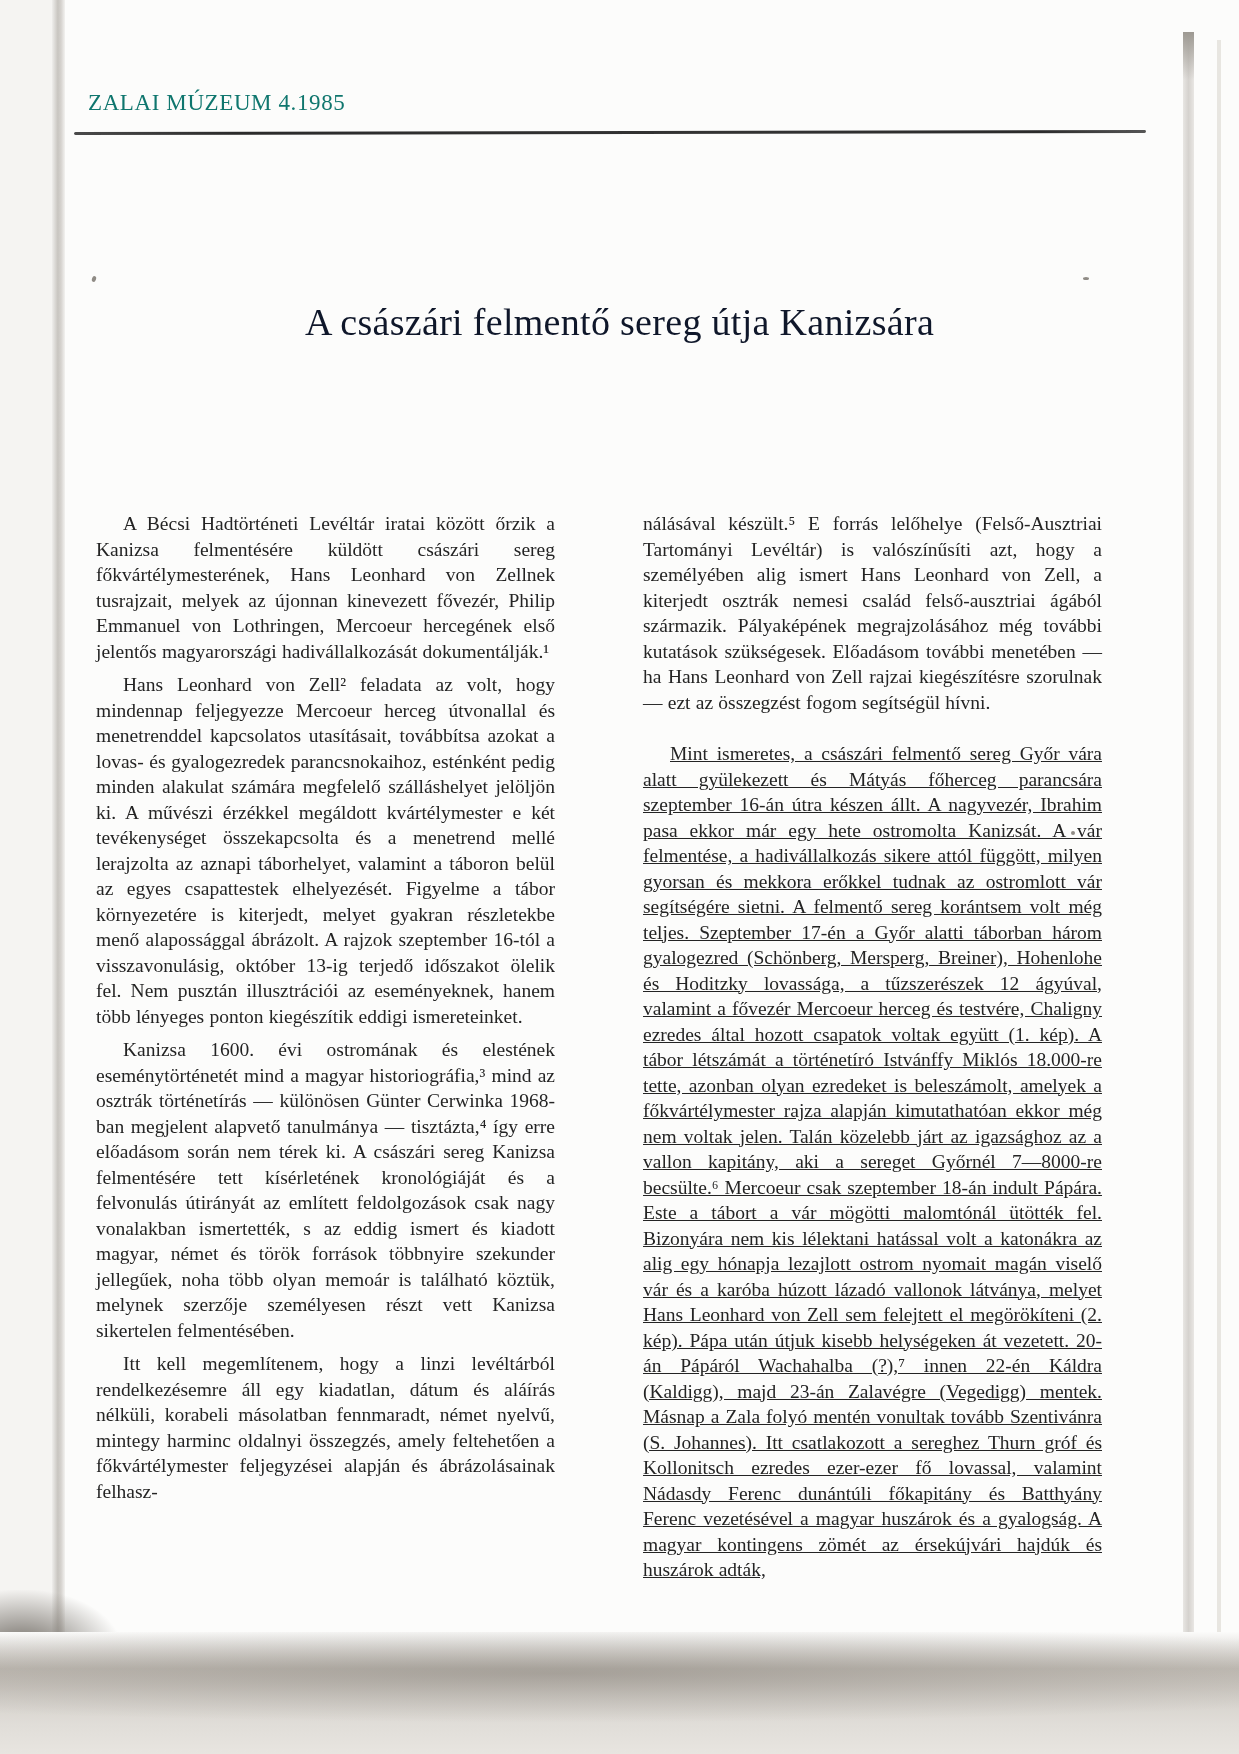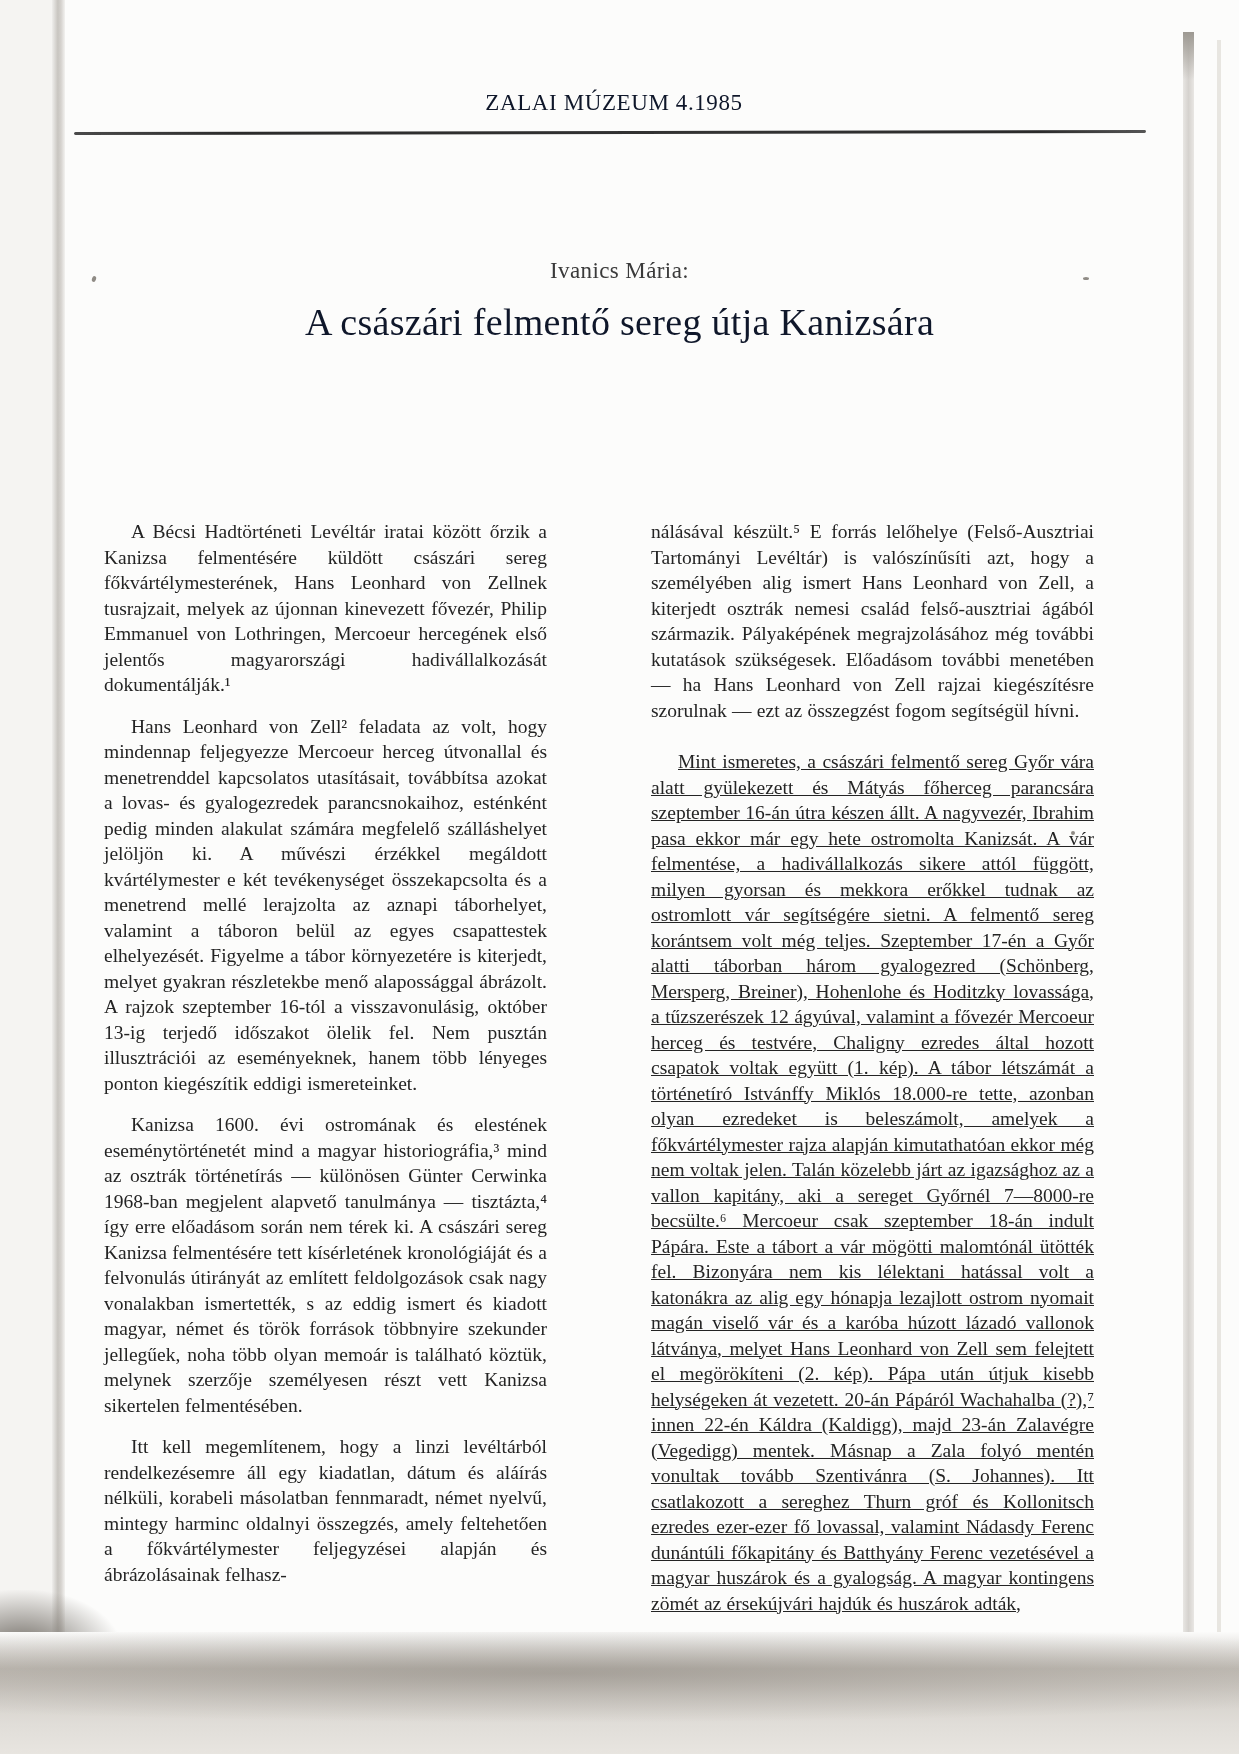--- a/index.html
+++ b/index.html
@@ -48,22 +48,22 @@
     background:radial-gradient(ellipse at 18% 85%, #6e6962, rgba(110,105,98,0) 72%);
   }
   .speck { position:absolute; background:#8f8b85; border-radius:50%; }
   .speck.s1 { left:92px;  top:276px; width:4px; height:6px; transform:rotate(20deg); }
   .speck.s2 { left:1083px; top:277px; width:6px; height:3px; }
   .speck.s3 { left:1071px; top:831px; width:4px; height:4px; }
 
   
   .page-header {
     position:absolute; left:88px; top:90px; width:1052px;
-    display:flex; justify-content:center; align-items:baseline;
-    font-size:23px; letter-spacing:.6px; color:#0f172a;
+    display:flex; justify-content:flex-start; align-items:baseline;
+    font-size:23px; letter-spacing:.6px; color:#0f766e;
   }
   .header-rule {
     position:absolute; left:74px; top:131px; width:1072px; height:3px;
     background:linear-gradient(to right,#4a4a4a,#2b2b2b 15%,#333 60%,#2b2b2b 90%,#555);
     border-radius:2px;
     transform:rotate(-0.12deg);
   }
 
   
   .author-line {
@@ -77,21 +77,21 @@
     margin:0;
   }
 
   
   .columns {
     position:absolute; left:88px; top:503px; width:1022px;
     display:flex; gap:72px;
   }
   .col { width:475px; }
   .col p {
-    margin:16px;
+    margin:8px;
     font-size:19.5px; line-height:25.5px;
     text-align:justify;
     color:#242424;
     word-spacing:.02em;
   }
   .col p.indent { text-indent:27px; }
   .col p.spaced { margin-top:26px;text-decoration:underline; }
 </style>
 </head>
 <body>
@@ -108,21 +108,20 @@
   <div class="speck s1"></div>
   <div class="speck s2"></div>
   <div class="speck s3"></div>
 
   <div class="page-header">
     <span>ZALAI MÚZEUM 4.</span>
     <span>1985</span>
   </div>
   <div class="header-rule"></div>
 
-  <div class="author-line">Ivanics Mária:</div>
   <h1 class="article-title">
     <span>A császári felmentő sereg útja Kanizsára</span><br>
     <br>
   </h1>
 
   <div class="columns">
     <div class="col">
       <p class="indent">A Bécsi Hadtörténeti Levéltár iratai között őrzik a Kanizsa felmentésére küldött császári sereg főkvártélymesterének, Hans Leonhard von Zellnek tusrajzait, melyek az újonnan kinevezett fővezér, Philip Emmanuel von Lothringen, Mercoeur hercegének első jelentős magyarországi hadivállalkozását dokumentálják.¹</p>
       <p class="indent">Hans Leonhard von Zell² feladata az volt, hogy mindennap feljegyezze Mercoeur herceg útvonallal és menetrenddel kapcsolatos utasításait, továbbítsa azokat a lovas- és gyalogezredek parancsnokaihoz, esténként pedig minden alakulat számára megfelelő szálláshelyet jelöljön ki. A művészi érzékkel megáldott kvártélymester e két tevékenységet összekapcsolta és a menetrend mellé lerajzolta az aznapi táborhelyet, valamint a táboron belül az egyes csapattestek elhelyezését. Figyelme a tábor környezetére is kiterjedt, melyet gyakran részletekbe menő alapossággal ábrázolt. A rajzok szeptember 16-tól a visszavonulásig, október 13-ig terjedő időszakot ölelik fel. Nem pusztán illusztrációi az eseményeknek, hanem több lényeges ponton kiegészítik eddigi ismereteinket.</p>
       <p class="indent">Kanizsa 1600. évi ostromának és elestének eseménytörténetét mind a magyar historiográfia,³ mind az osztrák történetírás — különösen Günter Cerwinka 1968-ban megjelent alapvető tanulmánya — tisztázta,⁴ így erre előadásom során nem térek ki. A császári sereg Kanizsa felmentésére tett kísérletének kronológiáját és a felvonulás útirányát az említett feldolgozások csak nagy vonalakban ismertették, s az eddig ismert és kiadott magyar, német és török források többnyire szekunder jellegűek, noha több olyan memoár is található köztük, melynek szerzője személyesen részt vett Kanizsa sikertelen felmentésében.</p>

